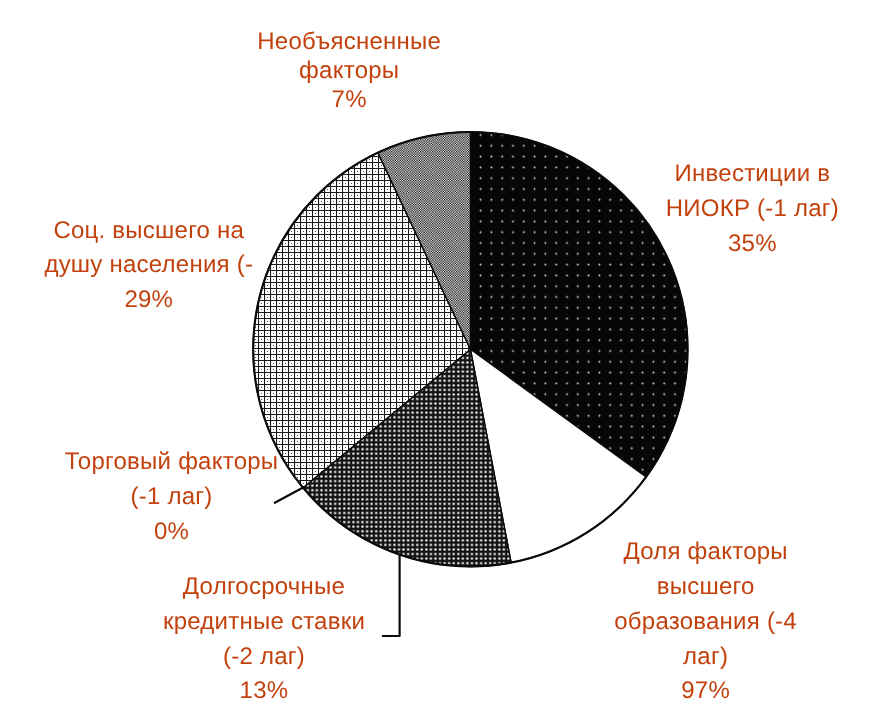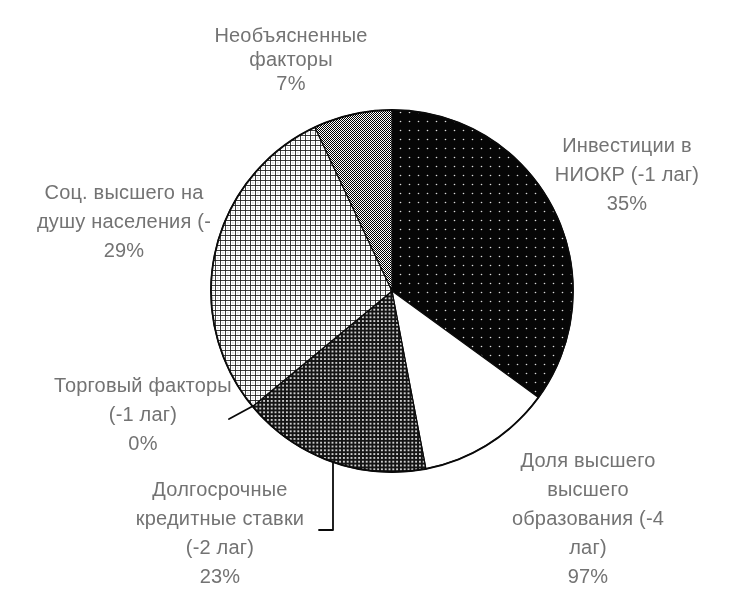--- a/index.html
+++ b/index.html
@@ -1,20 +1,20 @@
 <!DOCTYPE html>
 <html><head>
 <meta charset="utf-8">
 <style>
   html,body{margin:0;padding:0;background:#ffffff;width:730px;height:591px;overflow:hidden;}
   .stage{position:relative;width:730px;height:591px;background:#ffffff;overflow:hidden;
          font-family:"Liberation Sans","DejaVu Sans",sans-serif;color:#141414;}
   .pie-svg{position:absolute;left:0;top:0;}
   .slice-label{position:absolute;text-align:center;font-size:20px;line-height:29px;
-               letter-spacing:0.2px;color:#737373;}
+               letter-spacing:0.2px;color:#c2410c;}
   .slice-label span{display:block;white-space:nowrap;}
   #label-unexplained{left:181px;top:23px;width:220px;line-height:24px;}
   #label-rnd{left:517px;top:131px;width:220px;}
   #label-social{left:14px;top:178px;width:220px;}
   #label-trade{left:33px;top:371px;width:220px;}
   #label-credit{left:110px;top:475px;width:220px;}
   #label-second{left:478px;top:446px;width:220px;}
 </style>
 </head>
 <body>
@@ -80,24 +80,24 @@
   <div class="slice-label" id="label-trade">
     <span>Торговый факторы</span>
     <span>(-1 лаг)</span>
     <span>0%</span>
   </div>
 
   <div class="slice-label" id="label-credit">
     <span>Долгосрочные</span>
     <span>кредитные ставки</span>
     <span>(-2 лаг)</span>
-    <span>23%</span>
+    <span>13%</span>
   </div>
 
   <div class="slice-label" id="label-second">
-    <span>Доля высшего</span>
+    <span>Доля факторы</span>
     <span>высшего</span>
     <span>образования (-4</span>
     <span>лаг)</span>
     <span>97%</span>
   </div>
 
 </div>
 
 </body></html>

